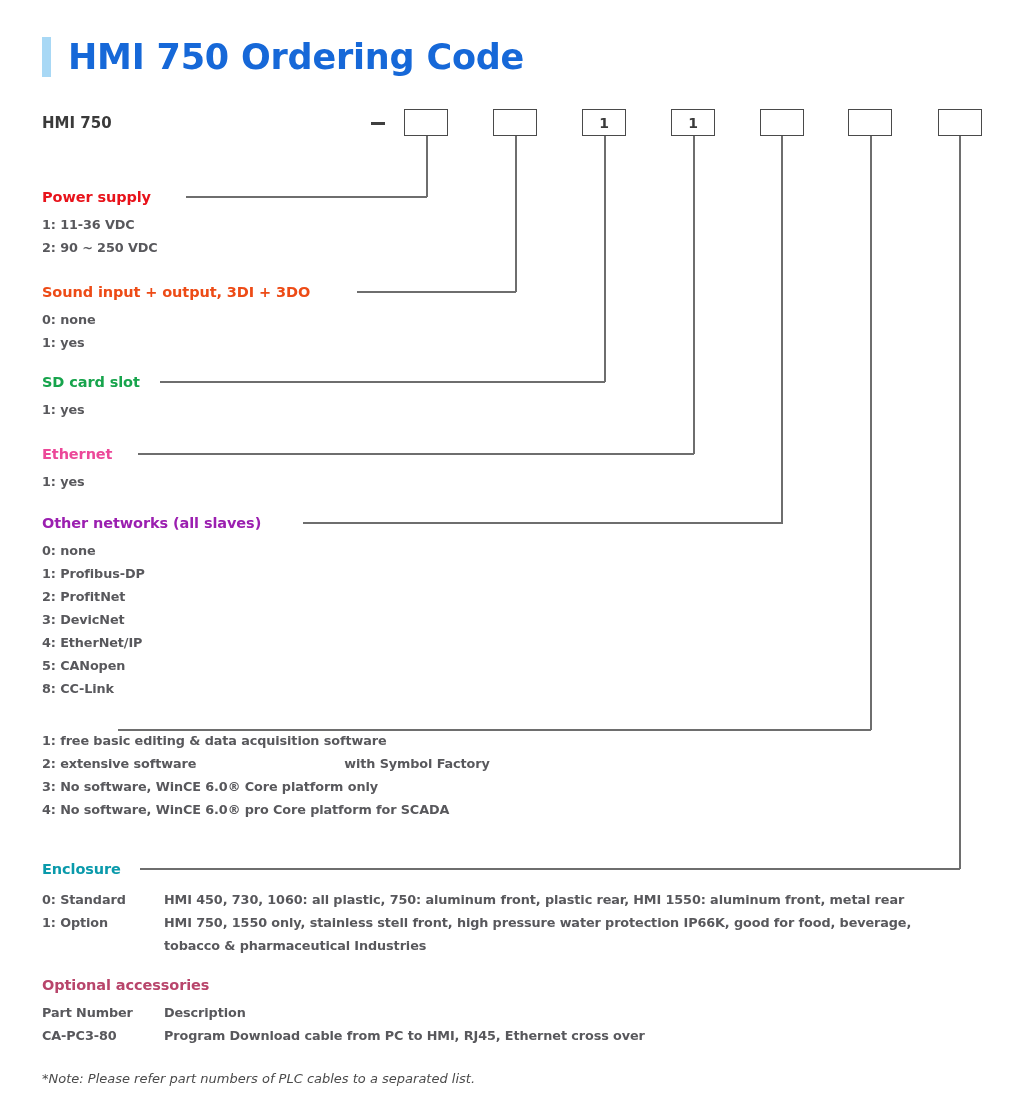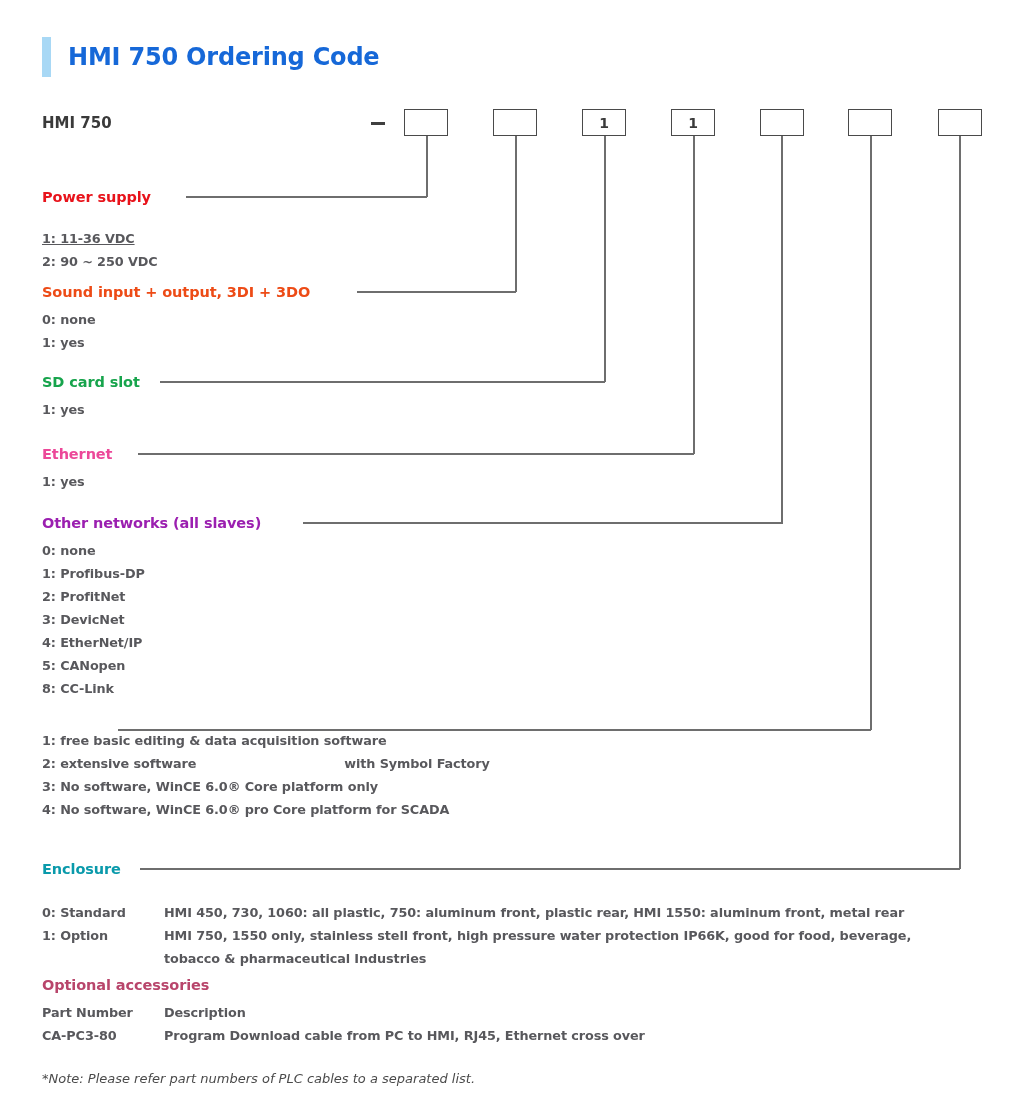--- a/index.html
+++ b/index.html
@@ -28,21 +28,21 @@
     align-items: center;
     height: 42px;
   }
   .title-bar {
     width: 9px;
     height: 40px;
     background: #a8d8f5;
     margin-right: 17px;
   }
   .title-text {
-    font-size: 24px;
+    font-size: 35px;
     font-weight: bold;
     color: #1668d8;
     letter-spacing: -0.2px;
     white-space: nowrap;
   }
 
   
   .code-label {
     position: absolute;
     left: 42px;
@@ -163,21 +163,21 @@
   <div class="hline" style="left:303px; top:522px; width:480px;"></div>
 
   <div class="vline" style="left:870px; top:136px; height:594px;"></div>
   <div class="hline" style="left:118px; top:729px; width:753px;"></div>
 
   <div class="vline" style="left:959px; top:136px; height:733px;"></div>
   <div class="hline" style="left:140px; top:868px; width:820px;"></div>
 
   <div class="section" style="top:189px;">
     <div class="sec-head" style="color: rgb(232, 19, 27);">Power supply</div>
-    <div class="opt" style="margin-top:21px;text-decoration:underline;">1: 11-36 VDC</div>
+    <div class="opt" style="margin-top:7px;">1: 11-36 VDC</div>
     <div class="opt">2: 90 ~ 250 VDC</div>
   </div>
 
   <div class="section" style="top:284px;">
     <div class="sec-head" style="color: rgb(237, 75, 22);">Sound input + output, 3DI + 3DO</div>
     <div class="opt" style="margin-top:7px;">0: none</div>
     <div class="opt">1: yes</div>
   </div>
 
   <div class="section" style="top:374px;">
@@ -205,21 +205,21 @@
     <div class="opt" style="margin-top:7px;">1: free basic editing &amp; data acquisition software</div>
     <div class="opt">
       <span>2: extensive software</span><span class="gapfill"></span><span>with Symbol Factory</span>
     </div>
     <div class="opt">3: No software, WinCE 6.0®  Core platform only</div>
     <div class="opt">4: No software, WinCE 6.0®  pro Core platform for SCADA</div>
   </div>
 
   <div class="section" style="top:861px;">
     <div class="sec-head" style="color: rgb(10, 154, 171);">Enclosure</div>
-    <div class="opt opt-2col" style="margin-top:23px;">
+    <div class="opt opt-2col" style="margin-top:10px;">
       <span class="c1">0: Standard</span>
       <span class="c2">HMI 450, 730, 1060: all plastic, 750: aluminum front, plastic rear, HMI 1550: aluminum front, metal rear</span>
     </div>
     <div class="opt opt-2col">
       <span class="c1">1: Option</span>
       <span class="c2">HMI 750, 1550 only, stainless stell front, high pressure water protection IP66K, good for food, beverage,</span>
     </div>
     <div class="opt indent-hang">tobacco &amp; pharmaceutical Industries</div>
   </div>
 

